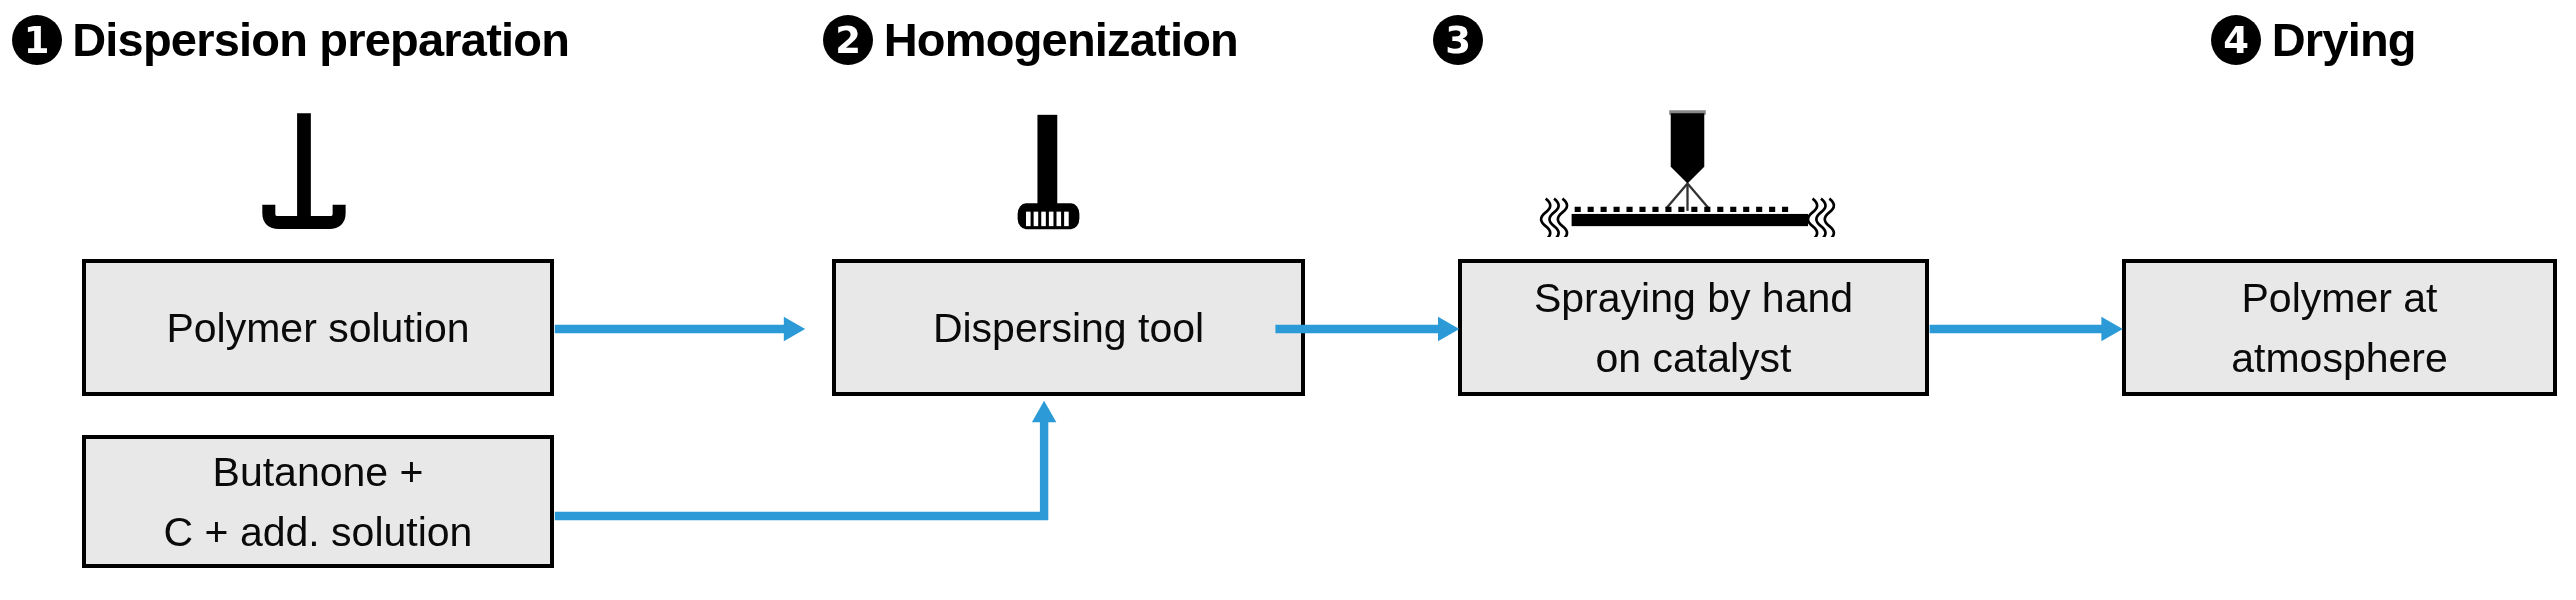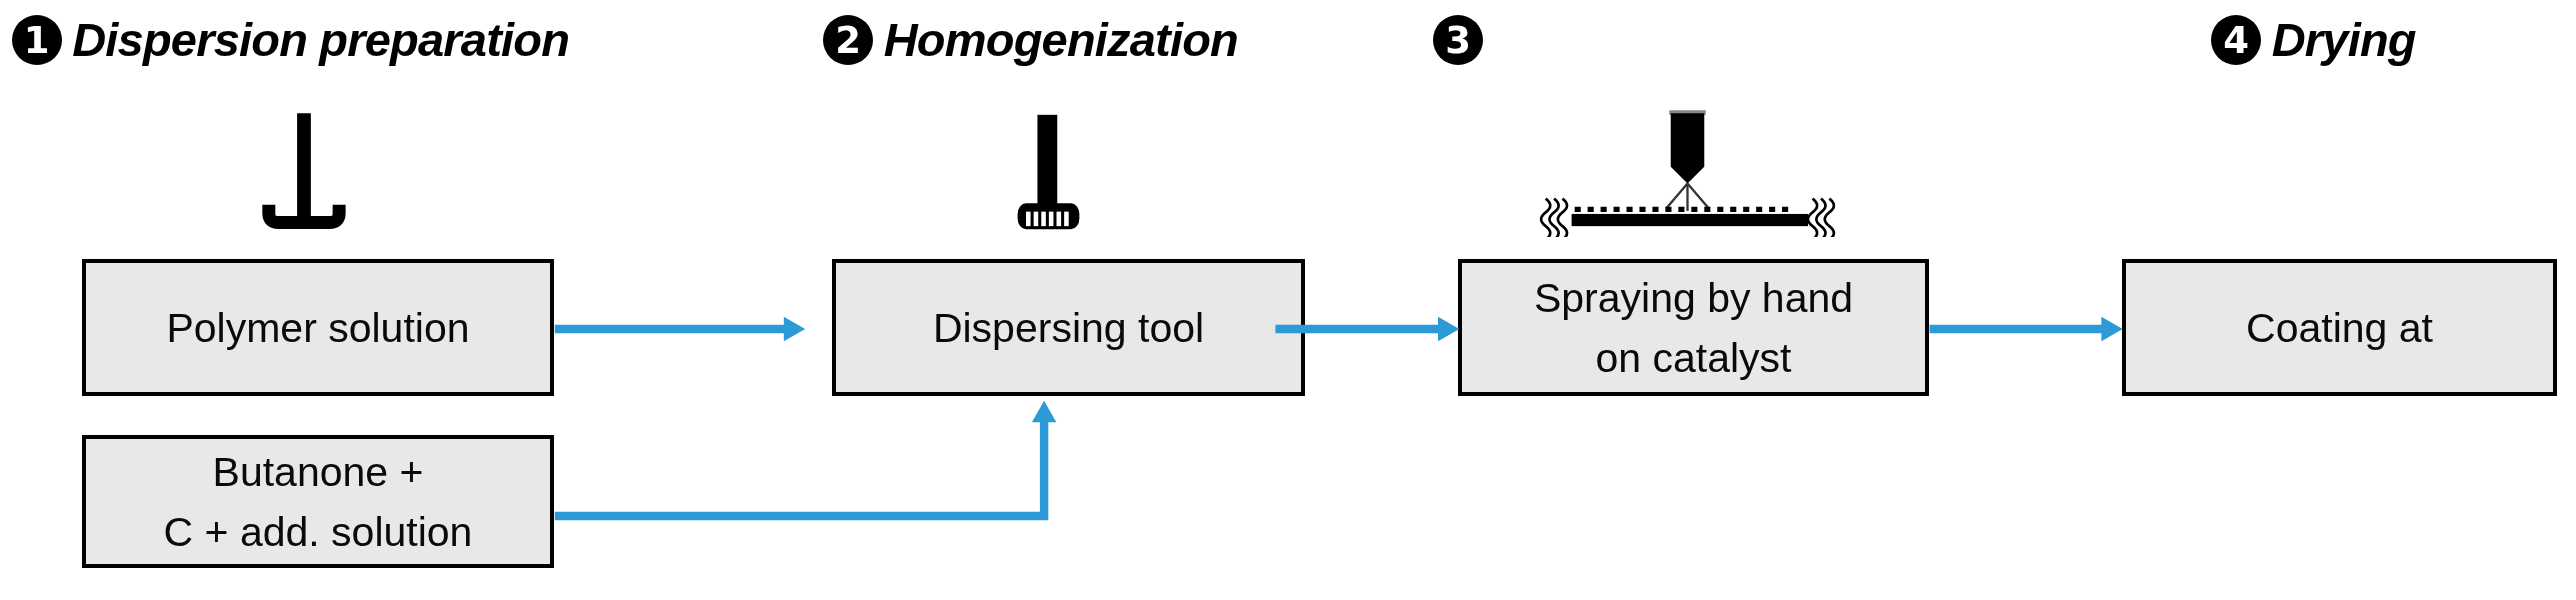--- a/index.html
+++ b/index.html
@@ -11,21 +11,21 @@
   .step-title{
     position:absolute;top:15.3px;display:flex;align-items:center;gap:10.7px;
   }
   .step-badge{
     width:50px;height:50px;border-radius:50%;background:#000;color:#fff;
     display:flex;align-items:center;justify-content:center;
     font-size:37px;font-weight:700;line-height:1;flex:0 0 auto;
     font-family:"DejaVu Sans", sans-serif;
   }
   .step-label{
-    font-style:italic;font-weight:700;font-size:47px;line-height:50px;
+    font-weight:700;font-size:47px;line-height:50px;
     white-space:nowrap;letter-spacing:-0.8px;
   }
   
   .pbox{
     position:absolute;box-sizing:border-box;
     background:#E8E8E8;border:4.6px solid #000;
     display:flex;flex-direction:column;align-items:center;justify-content:center;
     text-align:center;
   }
   .pbox .bline{
@@ -108,21 +108,22 @@
 <div class="pbox row1" style="left:832px;width:473px">
   <div class="bline">Dispersing tool</div>
 </div>
 
 <div class="pbox row1" style="left:1458px;width:471px">
   <div class="bline">Spraying by hand</div>
   <div class="bline">on catalyst</div>
 </div>
 
 <div class="pbox row1" style="left:2122px;width:435px">
-  <div class="bline">Coating at</div>
+  <div class="bline">Polymer at</div>
+  <div class="bline">atmosphere</div>
 </div>
 
 <svg class="arrow-layer" width="2576" height="600" viewBox="0 0 3373 786">
   <g fill="#2B9AD6" stroke="#2B9AD6">
     <line x1="726" y1="431" x2="1030" y2="431" stroke-width="11"></line>
     <polygon points="1054,431 1026,415 1026,447" stroke="none"></polygon>
   </g>
   <g fill="#2B9AD6" stroke="#2B9AD6">
     <line x1="1670" y1="431" x2="1887" y2="431" stroke-width="11"></line>
     <polygon points="1911,431 1883,415 1883,447" stroke="none"></polygon>

